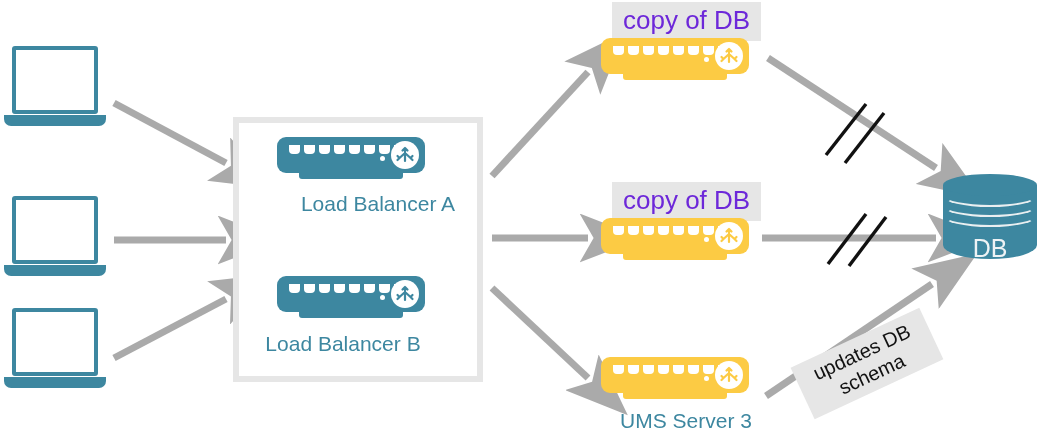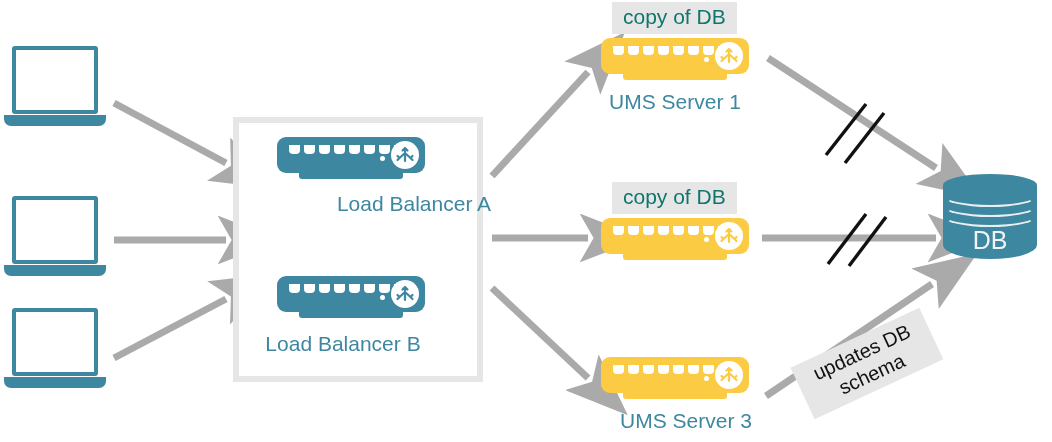--- a/index.html
+++ b/index.html
@@ -131,22 +131,22 @@
     color: #3D87A0;
     font-size: 21px;
     white-space: nowrap;
     text-align: center;
   }
 
   
   .copy-chip {
     position: absolute;
     background: #E6E6E6;
-    color: #0f766e;
-    font-size: 21px;
+    color: #6d28d9;
+    font-size: 26px;
     padding: 3px 11px 5px 11px;
     white-space: nowrap;
   }
 
   
   #db {
     position: absolute;
     left: 943px;
     top: 174px;
     width: 94px;
@@ -177,21 +177,21 @@
     border-top-color: transparent;
     border-left-color: transparent;
     border-right-color: transparent;
   }
   #db .ring.r1 { top: 11px; }
   #db .ring.r2 { top: 21px; }
   #db .ring.r3 { top: 31px; }
   #db .db-text {
     position: absolute;
     left: 0;
-    top: 52px;
+    top: 60px;
     width: 94px;
     text-align: center;
     color: #eef3f5;
     font-size: 25px;
   }
 
   
   #schema-label {
     position: absolute;
     left: 796px;
@@ -274,21 +274,21 @@
       </div>
       <div class="emblem">
         <svg viewBox="0 0 28 28" width="28" height="28">
           <path d="M14 7 L14 20 M14 12 L8.5 17 M14 12 L19.5 17 M11.5 9.5 L14 7 L16.5 9.5
                    M6.5 15 L8.5 17 L6.5 19 M21.5 15 L19.5 17 L21.5 19" stroke="#3D87A0" stroke-width="2.2" fill="none" stroke-linecap="round" stroke-linejoin="round"></path>
         </svg>
       </div>
     </div>
     <div class="foot"></div>
   </div>
-  <div class="node-label" style="left:233px; top:192px; width:290px;margin-left:36px;">Load Balancer A</div>
+  <div class="node-label" style="left:233px; top:192px; width:290px;">Load Balancer A</div>
 
   <div class="appliance teal" style="left:277px; top:276px;">
     <div class="body">
       <div class="ports">
         <div class="port"></div>
           <div class="port"></div>
           <div class="port"></div>
         <div class="port"></div>
           <div class="port"></div>
           <div class="port"></div>
@@ -329,21 +329,20 @@
       </div>
       <div class="emblem">
         <svg viewBox="0 0 28 28" width="28" height="28">
           <path d="M14 7 L14 20 M14 12 L8.5 17 M14 12 L19.5 17 M11.5 9.5 L14 7 L16.5 9.5
                    M6.5 15 L8.5 17 L6.5 19 M21.5 15 L19.5 17 L21.5 19" stroke="#FCCB44" stroke-width="2.2" fill="none" stroke-linecap="round" stroke-linejoin="round"></path>
         </svg>
       </div>
     </div>
     <div class="foot"></div>
   </div>
-  <div class="node-label" style="left:601px; top:90px; width:148px;">UMS Server 1</div>
 
   <div class="copy-chip" style="left:612px; top:182px;">copy of DB</div>
   <div class="appliance yellow" style="left:601px; top:218px;">
     <div class="body">
       <div class="ports">
         <div class="port"></div>
           <div class="port"></div>
           <div class="port"></div>
         <div class="port"></div>
           <div class="port"></div>

